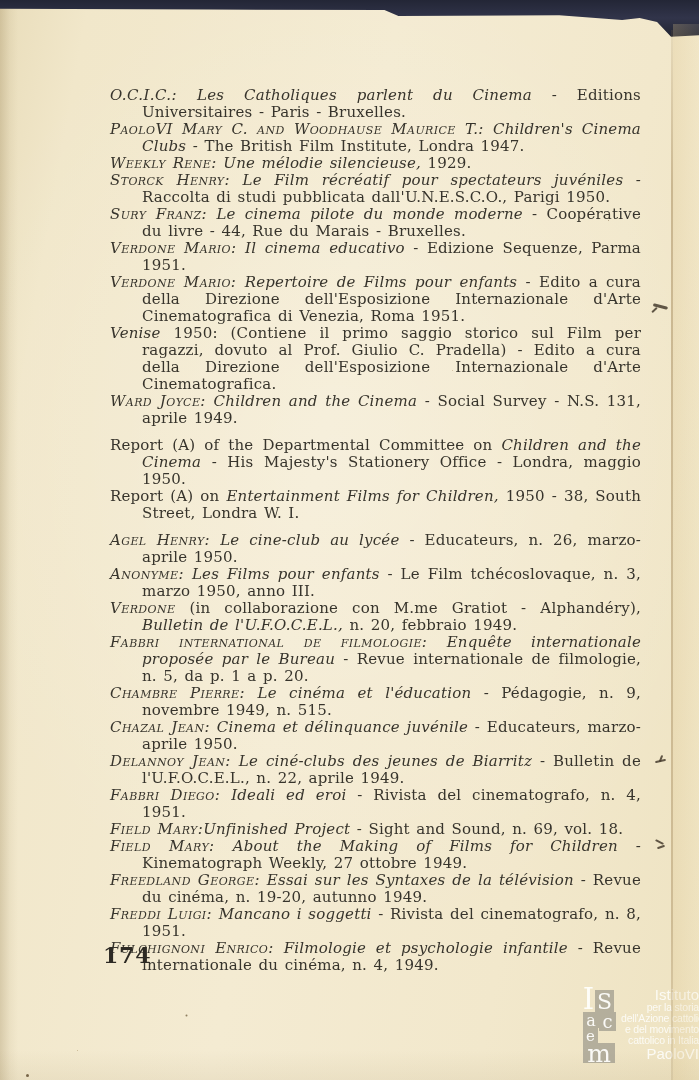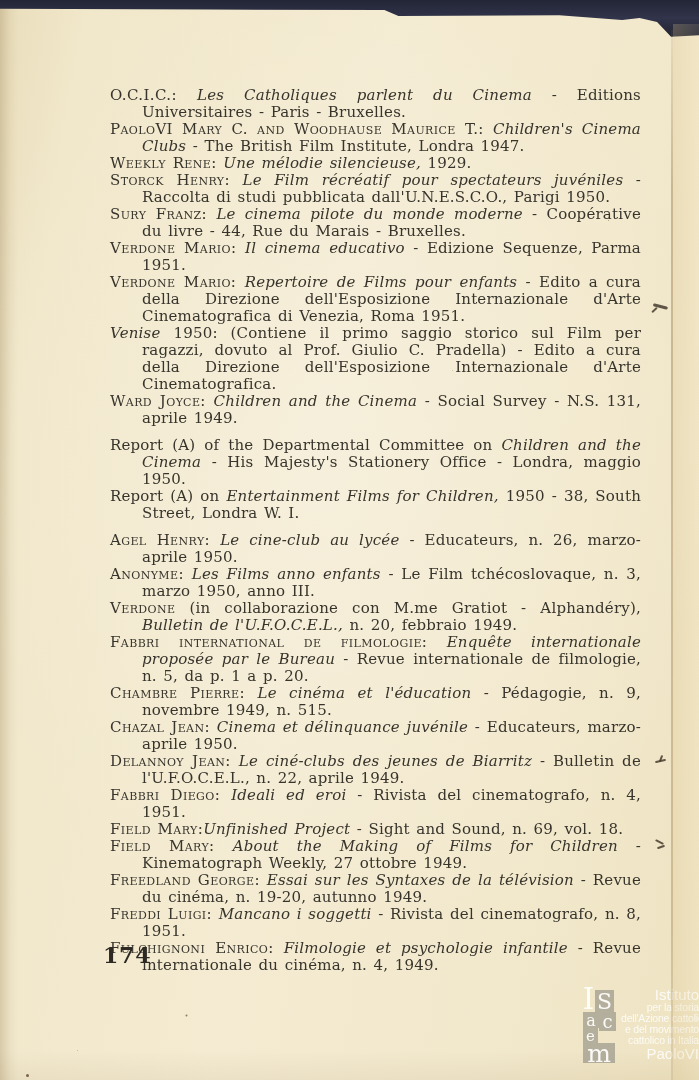--- a/index.html
+++ b/index.html
@@ -38,21 +38,21 @@
     background:linear-gradient(90deg, rgba(220,195,140,0.28), rgba(238,220,170,0.12));
   }
   
   .text-column {
     position:absolute; left:110px; top:87px; width:531px;
     color:#37342c; font-size:15px; line-height:17px;
     text-align:justify; letter-spacing:0.2px; word-spacing:1.5px;
   }
   .entry { margin:0; padding-left:32px; text-indent:-32px; }
   .entry.gap { margin-top:10px; }
-  .au { font-variant:small-caps; letter-spacing:0.4px; }
+  .au { font-variant:small-caps; letter-spacing:0.4px;font-style:italic; }
   .ti { font-style:italic; }
   .page-number {
     position:absolute; left:103px; top:942px;
     font-size:22px; font-weight:bold; color:#2d2a24; letter-spacing:0.8px;
   }
   
   .wm-logo { position:absolute; left:582px; top:985px; width:38px; height:82px; }
   .wl {
     position:absolute; display:flex; align-items:center; justify-content:center;
     color:rgba(255,255,253,0.93); font-family:"DejaVu Serif", serif;
@@ -103,21 +103,21 @@
     <p class="entry"><span class="au">Weekly Rene: </span><span></span><i class="ti">Une mélodie silencieuse,</i><span> 1929.</span></p>
     <p class="entry"><span class="au">Storck Henry: </span><span></span><i class="ti">Le Film récréatif pour spectateurs juvéniles</i><span> - Raccolta di studi pubblicata dall'U.N.E.S.C.O., Parigi 1950.</span></p>
     <p class="entry"><span class="au">Sury Franz: </span><span></span><i class="ti">Le cinema pilote du monde moderne</i><span> - Coopérative du livre - 44, Rue du Marais - Bruxelles.</span></p>
     <p class="entry"><span class="au">Verdone Mario: </span><span></span><i class="ti">Il cinema educativo</i><span> - Edizione Sequenze, Parma 1951.</span></p>
     <p class="entry"><span class="au">Verdone Mario: </span><span></span><i class="ti">Repertoire de Films pour enfants</i><span> - Edito a cura della Direzione dell'Esposizione Internazionale d'Arte Cinematografica di Venezia, Roma 1951.</span></p>
     <p class="entry"><span class="au"></span><span></span><i class="ti">Venise</i><span> 1950: (Contiene il primo saggio storico sul Film per ragazzi, dovuto al Prof. Giulio C. Pradella) - Edito a cura della Direzione dell'Esposizione Internazionale d'Arte Cinematografica.</span></p>
     <p class="entry"><span class="au">Ward Joyce: </span><span></span><i class="ti">Children and the Cinema</i><span> - Social Survey - N.S. 131, aprile 1949.</span></p>
     <p class="entry gap"><span class="au"></span><span>Report (A) of the Departmental Committee on </span><i class="ti">Children and the Cinema</i><span> - His Majesty's Stationery Office - Londra, maggio 1950.</span></p>
     <p class="entry"><span class="au"></span><span>Report (A) on </span><i class="ti">Entertainment Films for Children,</i><span> 1950 - 38, South Street, Londra W. I.</span></p>
     <p class="entry gap"><span class="au">Agel Henry: </span><span></span><i class="ti">Le cine-club au lycée</i><span> - Educateurs, n. 26, marzo-aprile 1950.</span></p>
-    <p class="entry"><span class="au">Anonyme: </span><span></span><i class="ti">Les Films anno enfants</i><span> - Le Film tchécoslovaque, n. 3, marzo 1950, anno III.</span></p>
+    <p class="entry"><span class="au">Anonyme: </span><span></span><i class="ti">Les Films pour enfants</i><span> - Le Film tchécoslovaque, n. 3, marzo 1950, anno III.</span></p>
     <p class="entry"><span class="au">Verdone</span><span> (in collaborazione con M.me Gratiot - Alphandéry), </span><i class="ti">Bulletin de l'U.F.O.C.E.L.,</i><span> n. 20, febbraio 1949.</span></p>
     <p class="entry"><span class="au">Fabbri international de filmologie: </span><span></span><i class="ti">Enquête internationale proposée par le Bureau</i><span> - Revue internationale de filmologie, n. 5, da p. 1 a p. 20.</span></p>
     <p class="entry"><span class="au">Chambre Pierre: </span><span></span><i class="ti">Le cinéma et l'éducation</i><span> - Pédagogie, n. 9, novembre 1949, n. 515.</span></p>
     <p class="entry"><span class="au">Chazal Jean: </span><span></span><i class="ti">Cinema et délinquance juvénile</i><span> - Educateurs, marzo-aprile 1950.</span></p>
     <p class="entry"><span class="au">Delannoy Jean: </span><span></span><i class="ti">Le ciné-clubs des jeunes de Biarritz</i><span> - Bulletin de l'U.F.O.C.E.L., n. 22, aprile 1949.</span></p>
     <p class="entry"><span class="au">Fabbri Diego: </span><span></span><i class="ti">Ideali ed eroi</i><span> - Rivista del cinematografo, n. 4, 1951.</span></p>
     <p class="entry"><span class="au">Field Mary:</span><span></span><i class="ti">Unfinished Project</i><span> - Sight and Sound, n. 69, vol. 18.</span></p>
     <p class="entry"><span class="au">Field Mary: </span><span></span><i class="ti">About the Making of Films for Children</i><span> - Kinematograph Weekly, 27 ottobre 1949.</span></p>
     <p class="entry"><span class="au">Freedland George: </span><span></span><i class="ti">Essai sur les Syntaxes de la télévision</i><span> - Revue du cinéma, n. 19-20, autunno 1949.</span></p>
     <p class="entry"><span class="au">Freddi Luigi: </span><span></span><i class="ti">Mancano i soggetti</i><span> - Rivista del cinematografo, n. 8, 1951.</span></p>

